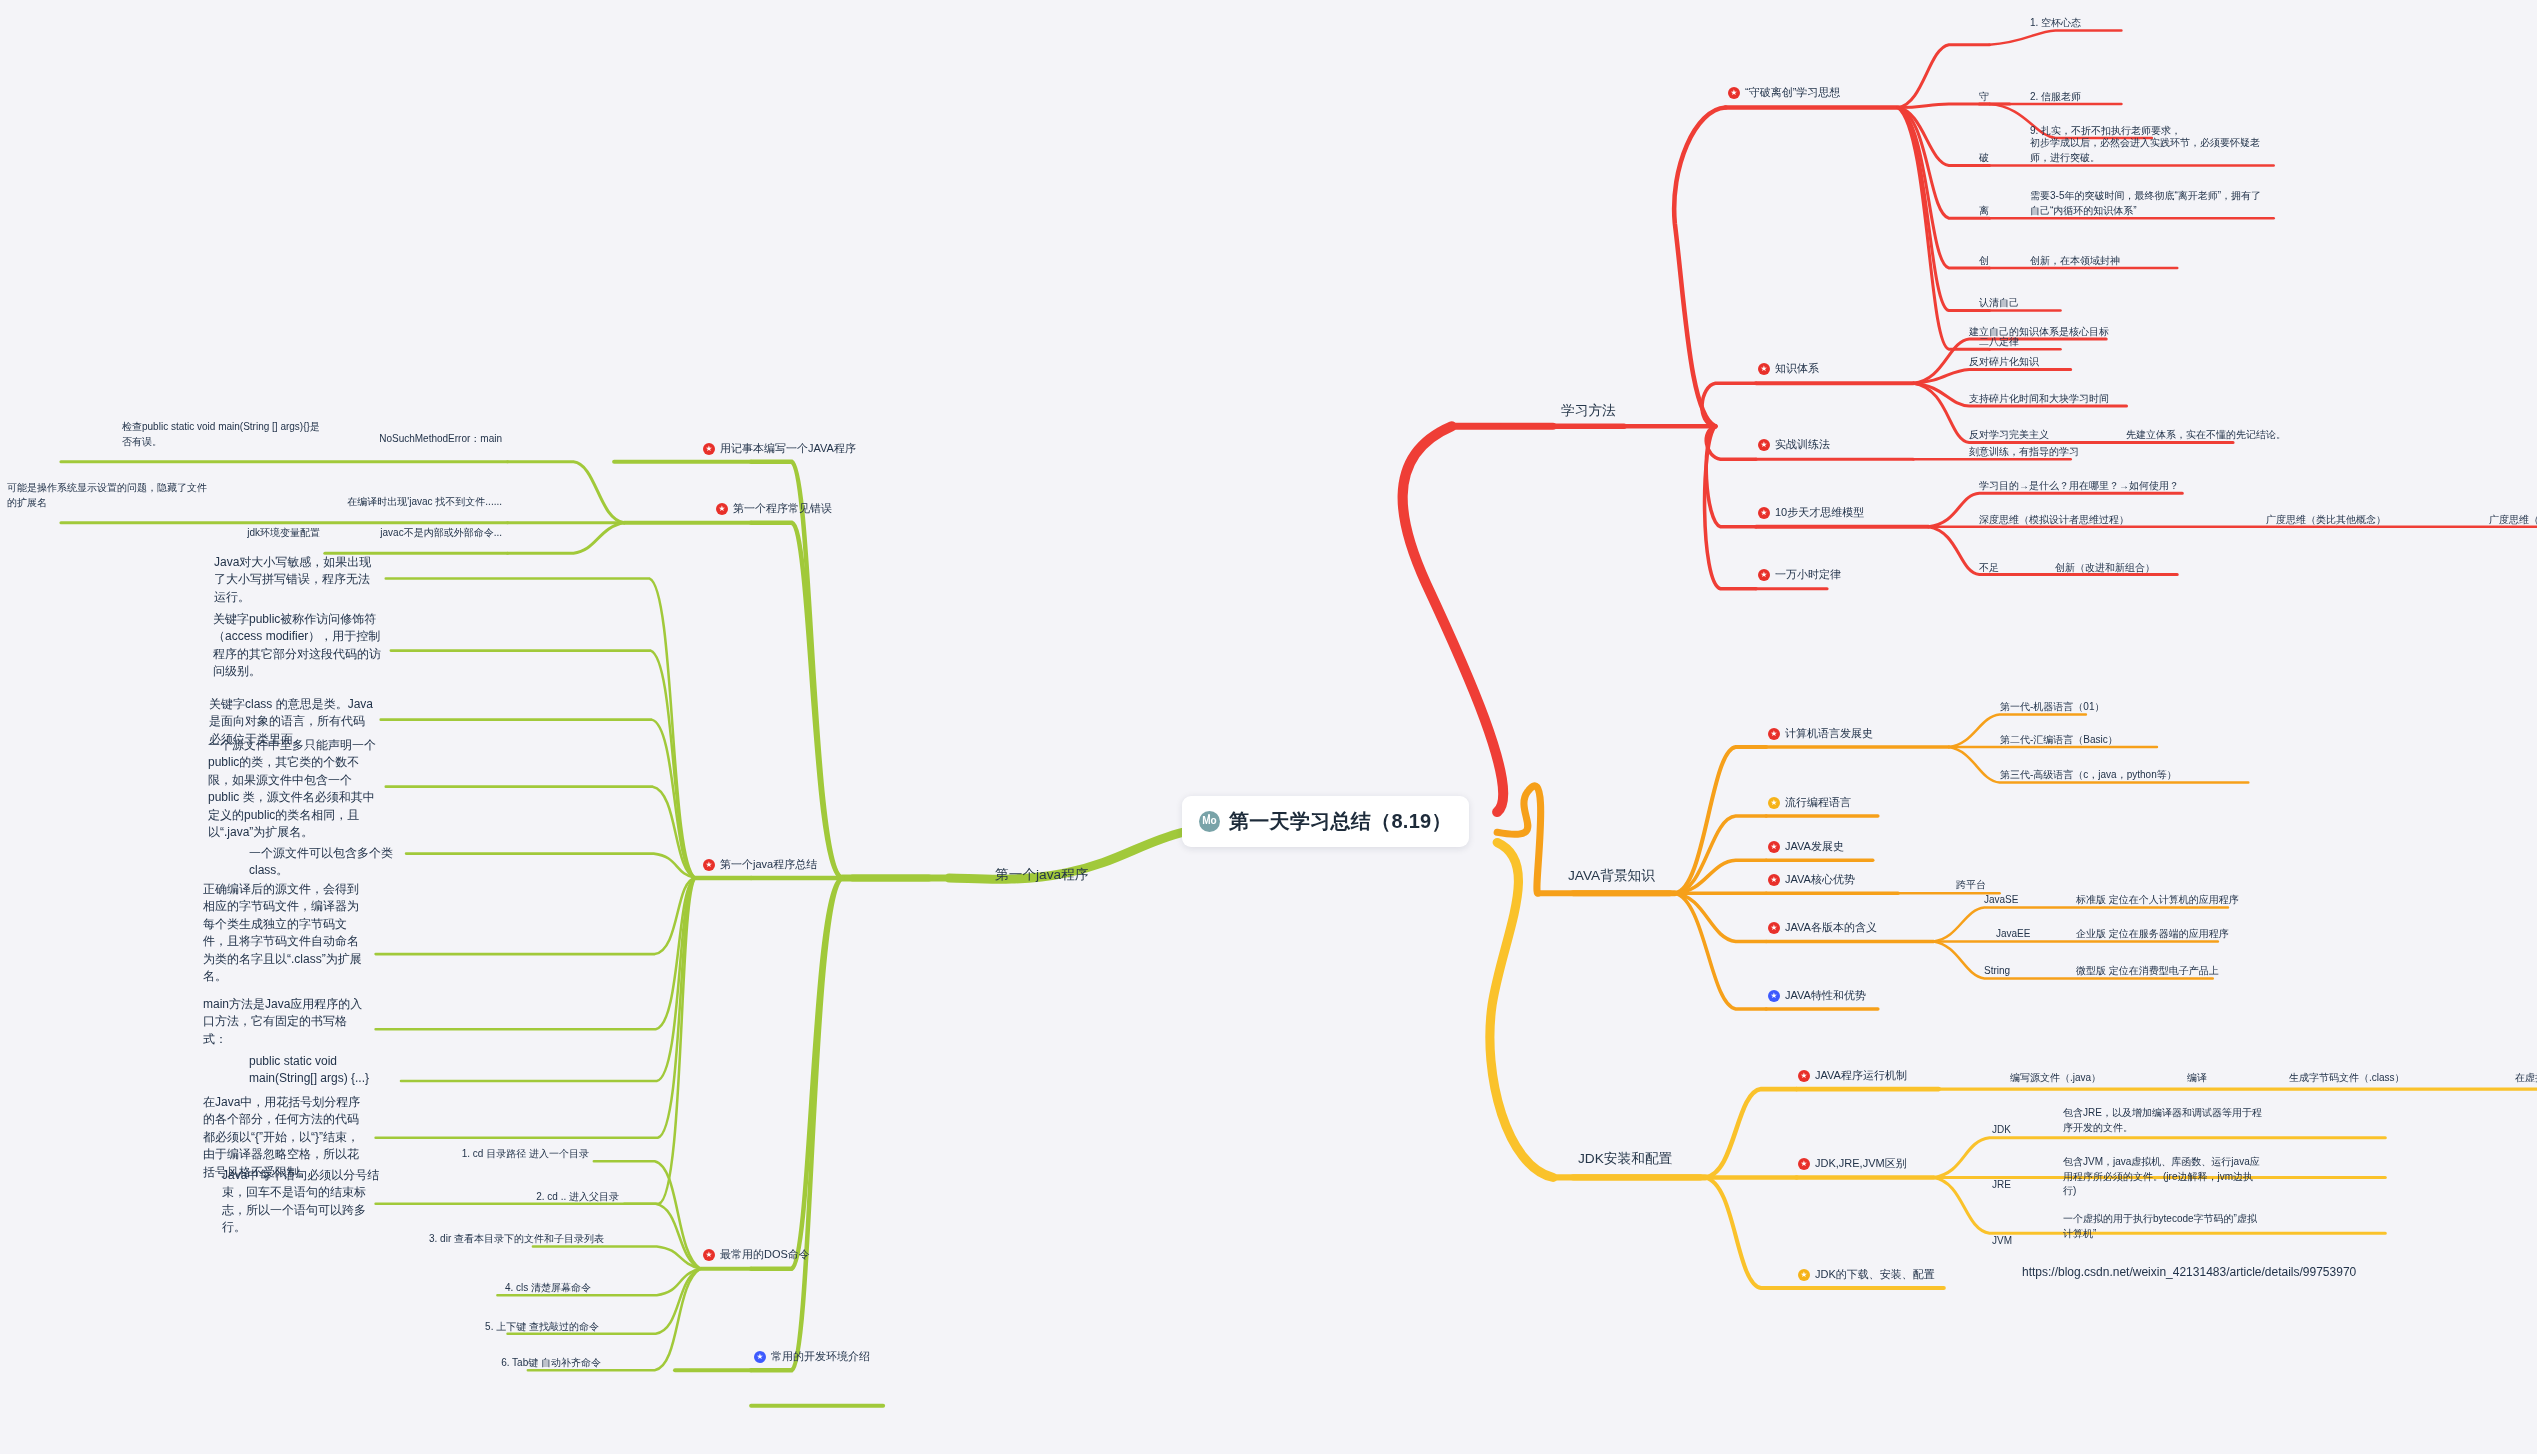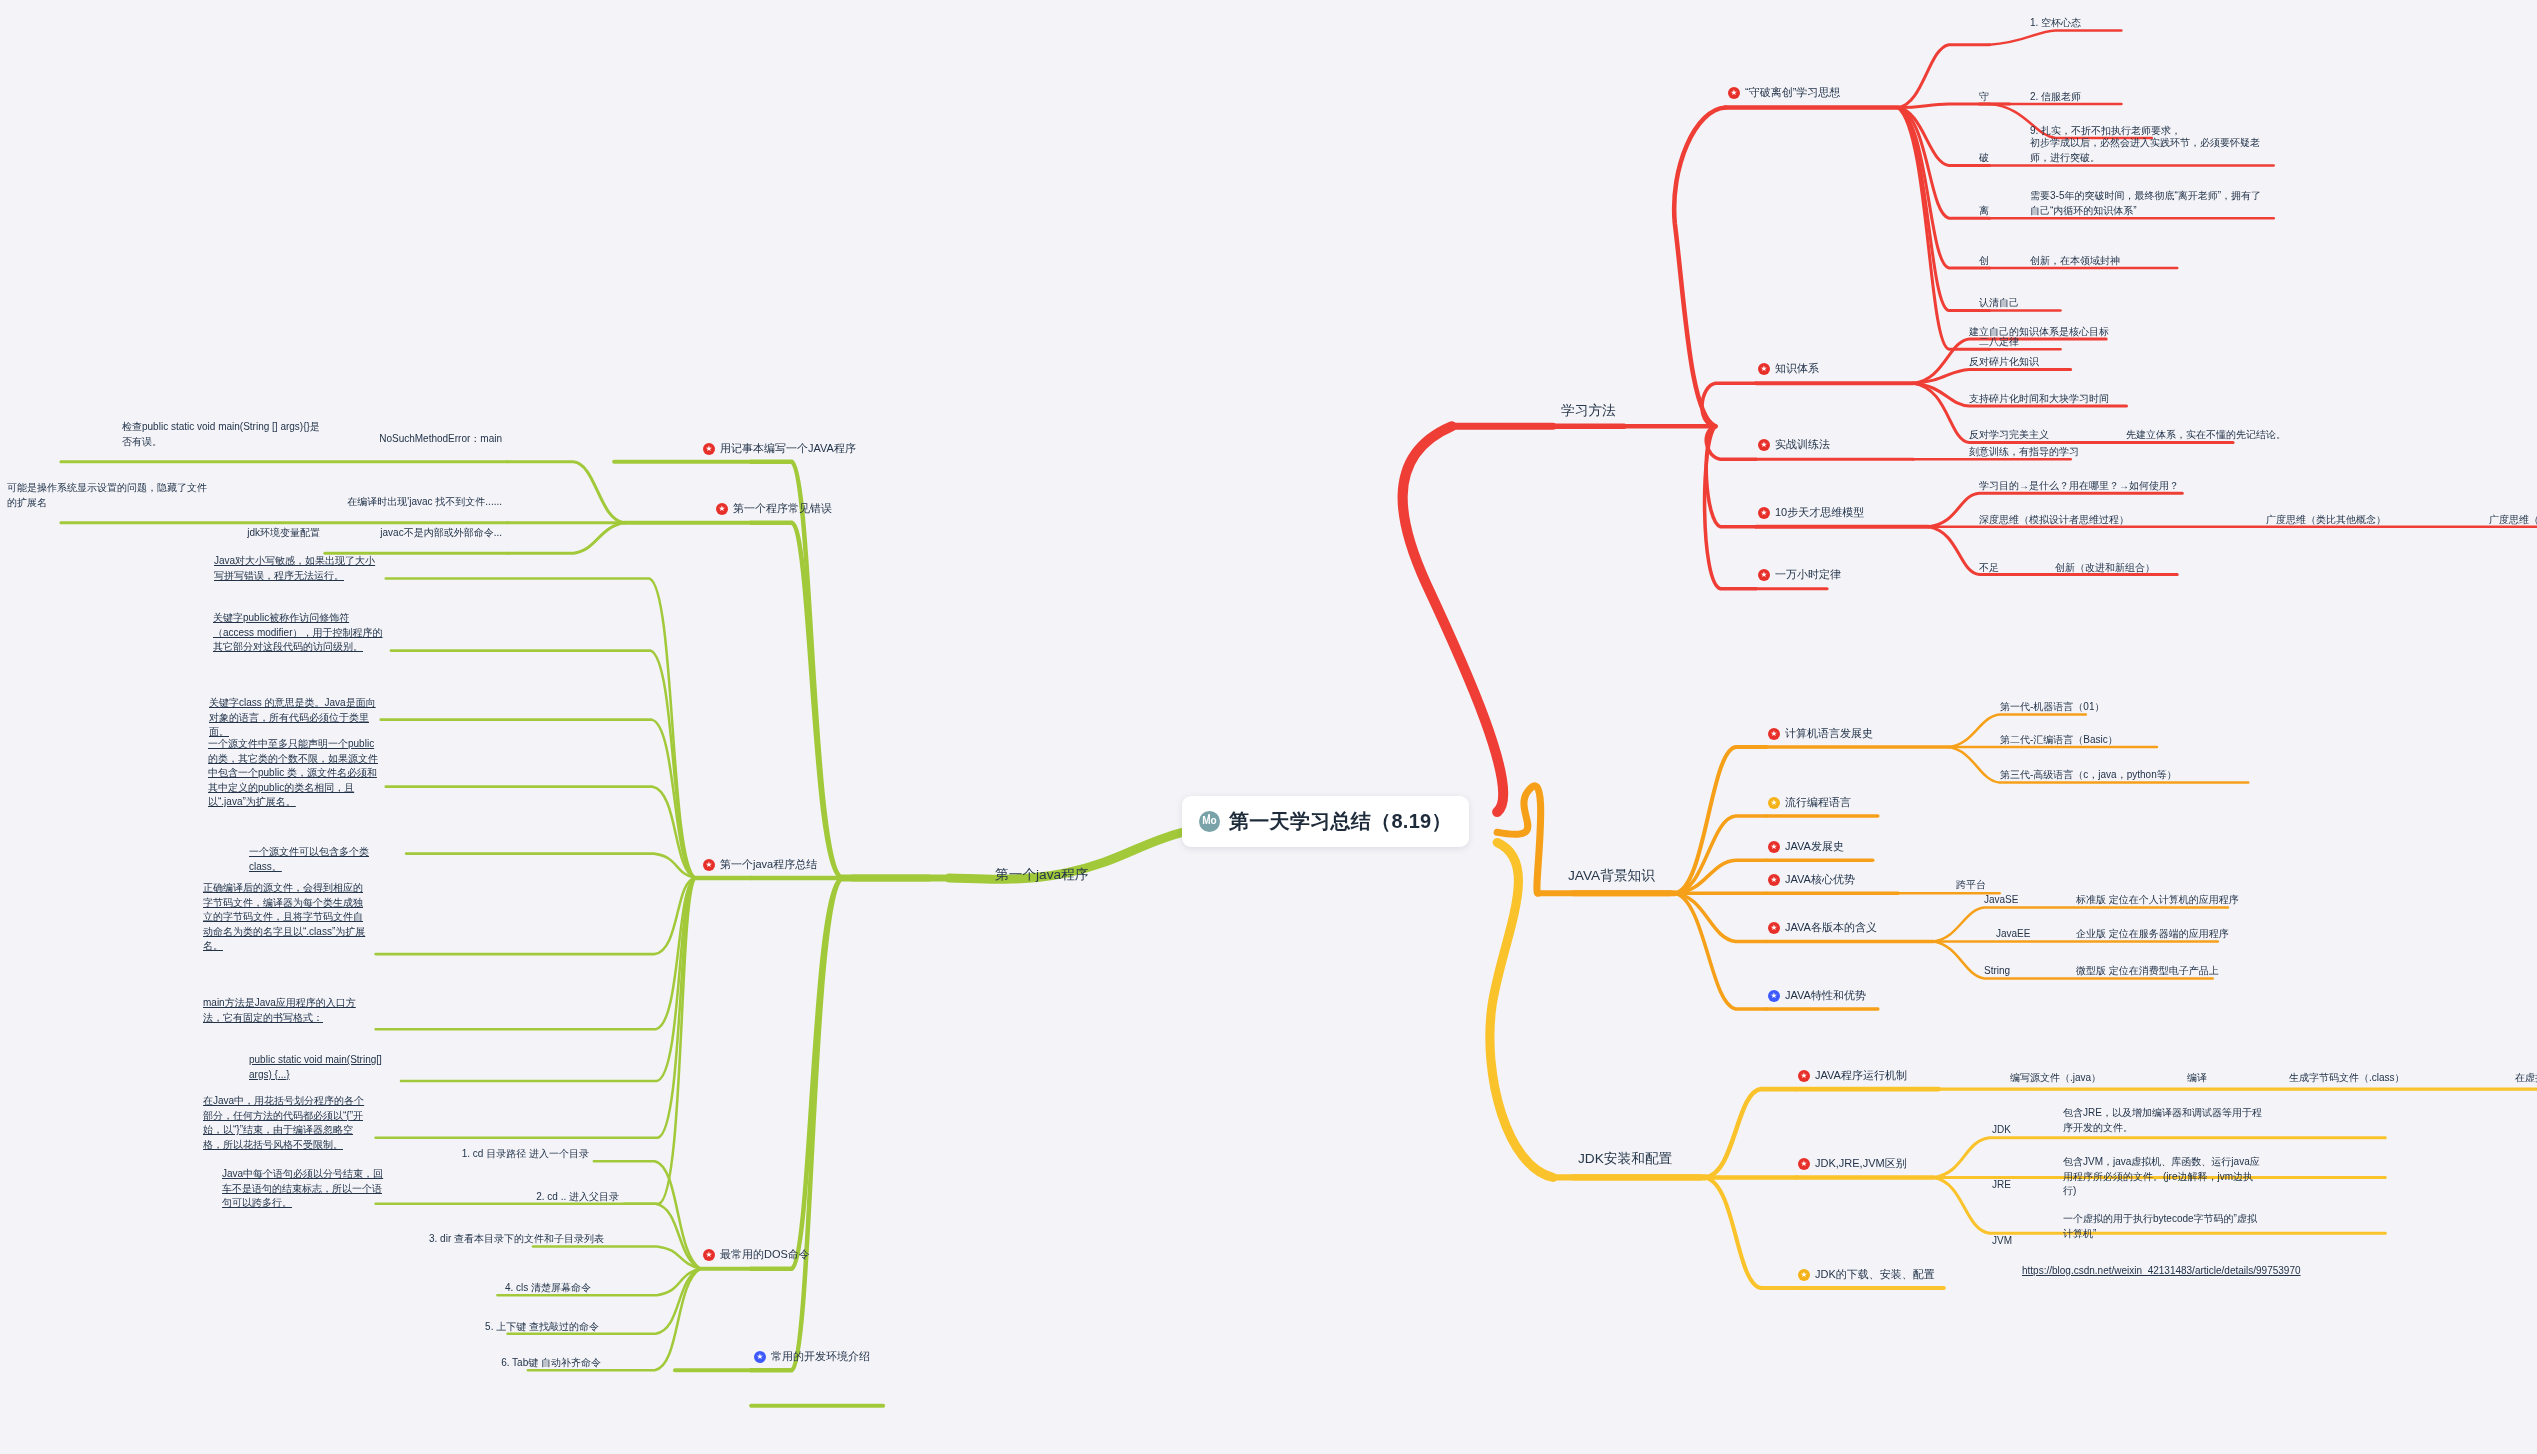--- a/index.html
+++ b/index.html
@@ -41,21 +41,21 @@
 
   
   .lvl1{font-size:13.7px;color:#26374a;white-space:nowrap;}
 
   
   .lvl2{font-size:11px;color:#22334a;white-space:nowrap;display:flex;align-items:center;gap:5px;}
 
   
   .leaf{font-size:10px;color:#22334a;}
   .leaf.nowrap{white-space:nowrap;}
-  .small{font-size:10px;text-decoration:underline;}
+  .small{font-size:12px;}
 
   
   .star{
     width:12px;height:12px;border-radius:50%;
     display:inline-flex;align-items:center;justify-content:center;
     flex:0 0 auto;color:#fff;font-size:7.6px;line-height:1;
   }
   .star.red{background:#e8302a;}
   .star.yellow{background:#f6b319;}
   .star.blue{background:#3d5afe;}

